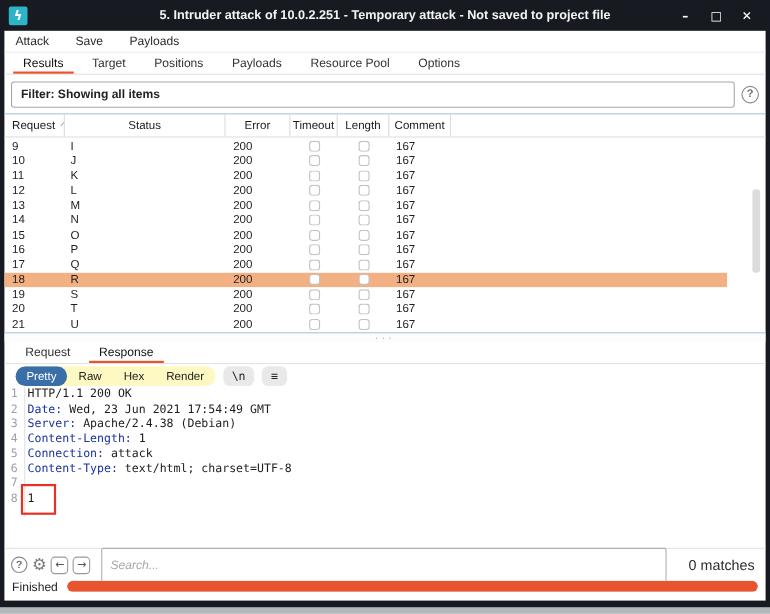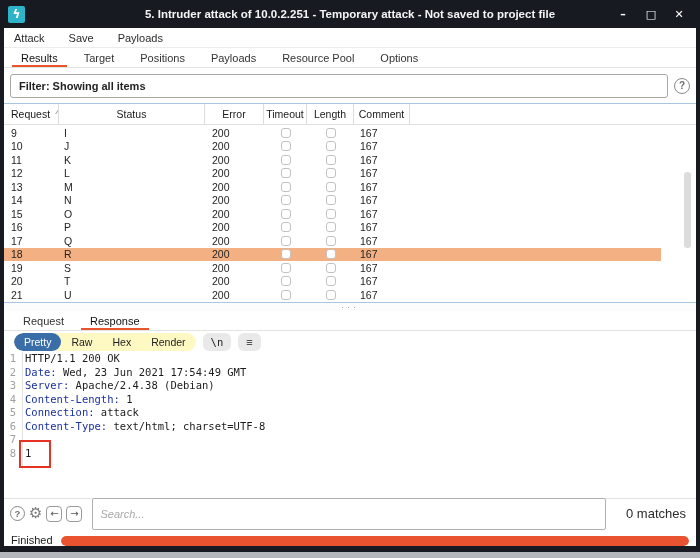--- a/index.html
+++ b/index.html
@@ -91,21 +91,21 @@
                 font-size:9.5px; font-weight:bold; display:flex; align-items:center; justify-content:center; }
   .gear { font-size:15px; color:#7a7a7a; font-family:"DejaVu Sans", sans-serif; line-height:15px; }
   .sq-btn { width:16px; height:16px; border:1px solid #9a9a9a; border-radius:4px; display:flex; align-items:center;
             justify-content:center; font-size:10px; color:#555; font-family:"DejaVu Sans", sans-serif; }
   .search-input { flex:1; height:32px; border:1px solid #b0b0b0; border-radius:2px; margin-left:6px;
                   padding-left:7px; font-size:11px; font-family:"Liberation Sans", sans-serif; outline:none; }
   .search-input::placeholder { color:#a8a8a8; font-style:italic; }
   .matches { font-size:13px; color:#2b2b2b; margin:0 4px 0 16px; white-space:nowrap; }
 
   
-  .status-row { height:18px; display:flex; align-items:flex-end; padding:0 7px; }
+  .status-row { height:18px; display:flex; align-items:flex-start; padding:0 7px; }
   .status-label { font-size:11px; color:#222; flex:0 0 auto; }
   .progress-track { flex:1; height:10px; margin-left:8px; border-radius:5px; overflow:hidden; background:#f0e0d8; }
   .progress-fill { height:100%; background:#ea5330; border-radius:5px; }
 </style>
 </head>
 <body>
 
 <div class="window">
 
   <div class="titlebar">

